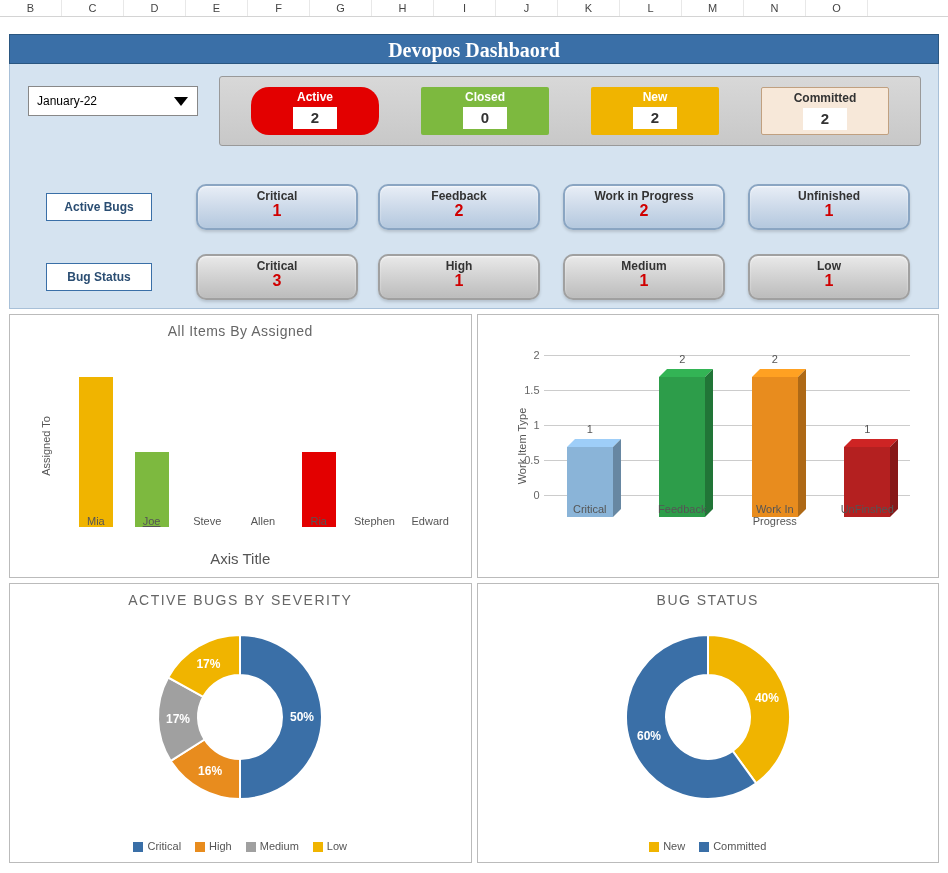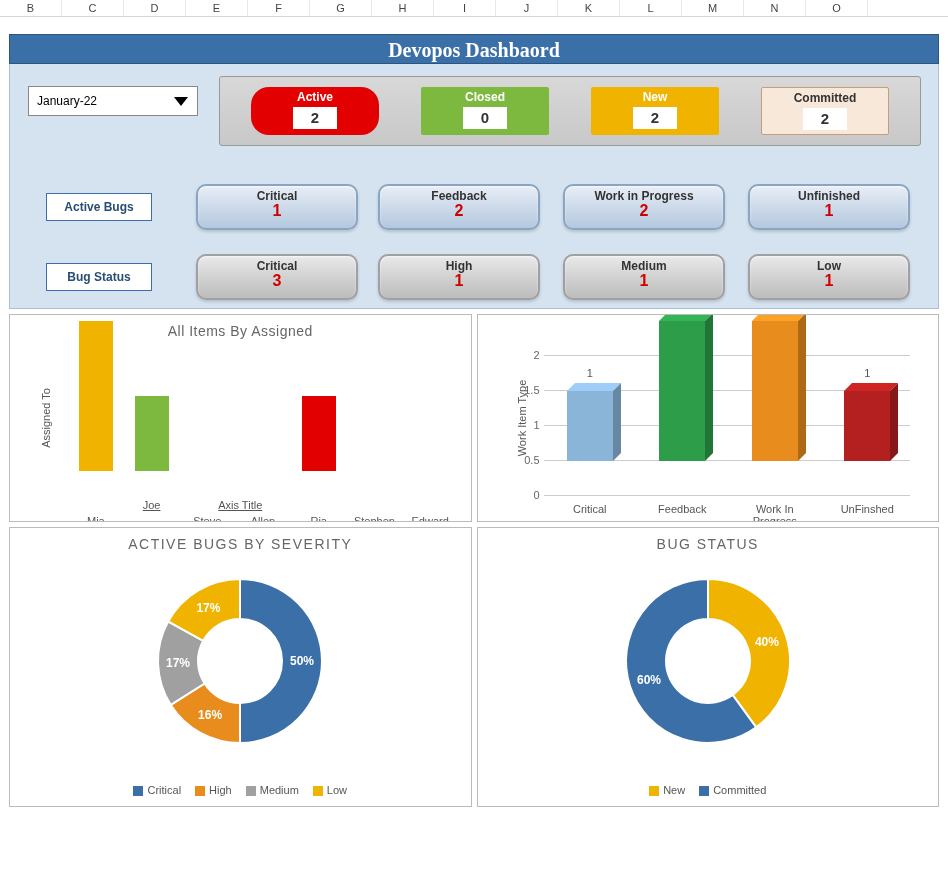--- a/index.html
+++ b/index.html
@@ -33,21 +33,21 @@
   .metric-btn .mb-val { font-size: 16px; font-weight: bold; color: #d00000; margin-top: -1px; }
 
   .metric-btn.gray { background: linear-gradient(#e9e9e9, #d4d4d4 45%, #bcbcbc); border-color: #a0a0a0; }
 
   .charts-row { display: flex; gap: 5px; margin-top: 5px; }
   .chart-box { background: #fff; border: 1px solid #bbb; position: relative; flex: 1; overflow: hidden; }
   .chart-box .ctitle { text-align: center; font-size: 14px; color: #666; margin-top: 8px; letter-spacing: .5px; }
 
   .bar-area { position: absolute; left: 58px; right: 16px; top: 40px; bottom: 50px; }
   .bar-area2 { position: absolute; left: 66px; right: 28px; top: 40px; bottom: 60px; }
-  .xaxis-title { position: absolute; bottom: 6px; left: 0; right: 0; text-align: center; font-size: 11px; color: #555; text-decoration: underline; }
+  .xaxis-title { position: absolute; bottom: 6px; left: 0; right: 0; text-align: center; font-size: 15px; color: #555; }
   .yaxis-title { position: absolute; left: 6px; top: 50%; transform: translateY(-50%) rotate(-90deg); font-size: 11px; color: #555; white-space: nowrap; }
 
   .bar { position: absolute; bottom: 0; }
   .bar-lbl { position: absolute; font-size: 11px; color: #555; text-align: center; }
 
   .legend { position: absolute; bottom: 10px; left: 0; right: 0; display: flex; justify-content: center; gap: 14px; font-size: 11px; color: #555; align-items: center; }
   .legend .sw { width: 10px; height: 10px; display: inline-block; margin-right: 4px; vertical-align: middle; }
 
   .donut { position: absolute; left: 50%; top: 48%; transform: translate(-50%,-50%); }
 
@@ -143,31 +143,31 @@
           <div class="mb-lbl">Medium</div>
           <div class="mb-val">1</div>
         </div>
         <div class="metric-btn gray" style="left: 738px; top: 190px;">
           <div class="mb-lbl">Low</div>
           <div class="mb-val">1</div>
         </div>
       </div>
   </div>
 
-  <div class="charts-row" style="height:208px">
+  <div class="charts-row" style="height:264px">
     <div class="chart-box">
       <div class="ctitle">All Items By Assigned</div>
       <div class="yaxis-title">Assigned To</div>
       <div class="bar-area" id="bars1">
           <div class="bar" style="left: 10.8571px; width: 34px; height: 150px; background: rgb(240, 180, 0);"></div>
           <div class="bar-lbl" style="left: 10.8571px; width: 34px; bottom: 152px; color: rgb(255, 255, 255);">2</div>
           <div class="cat-lbl" style="left: 0.857143px; width: 54px; top: 160px;">Mia</div>
           <div class="bar" style="left: 66.5714px; width: 34px; height: 75px; background: rgb(125, 185, 63);"></div>
           <div class="bar-lbl" style="left: 66.5714px; width: 34px; bottom: 77px; color: rgb(255, 255, 255);">1</div>
-          <div class="cat-lbl" style="left: 56.5714px; width: 54px; top: 144px; text-decoration: underline;">Joe</div>
+          <div class="cat-lbl" style="left: 56.5714px; width: 54px; top: 160px; text-decoration: underline;">Joe</div>
           <div class="bar" style="left: 122.286px; width: 34px; height: 0px; background: rgb(227, 0, 0);"></div>
           <div class="bar-lbl" style="left: 122.286px; width: 34px; bottom: 2px; color: rgb(255, 255, 255);">0</div>
           <div class="cat-lbl" style="left: 112.286px; width: 54px; top: 160px;">Steve</div>
           <div class="bar" style="left: 178px; width: 34px; height: 0px; background: rgb(58, 111, 167);"></div>
           <div class="bar-lbl" style="left: 178px; width: 34px; bottom: 2px; color: rgb(255, 255, 255);">0</div>
           <div class="cat-lbl" style="left: 168px; width: 54px; top: 160px;">Allen</div>
           <div class="bar" style="left: 233.714px; width: 34px; height: 75px; background: rgb(227, 0, 0);"></div>
           <div class="bar-lbl" style="left: 233.714px; width: 34px; bottom: 77px; color: rgb(255, 255, 255);">1</div>
           <div class="cat-lbl" style="left: 223.714px; width: 54px; top: 160px;">Ria</div>
           <div class="bar" style="left: 289.429px; width: 34px; height: 0px; background: rgb(58, 111, 167);"></div>

